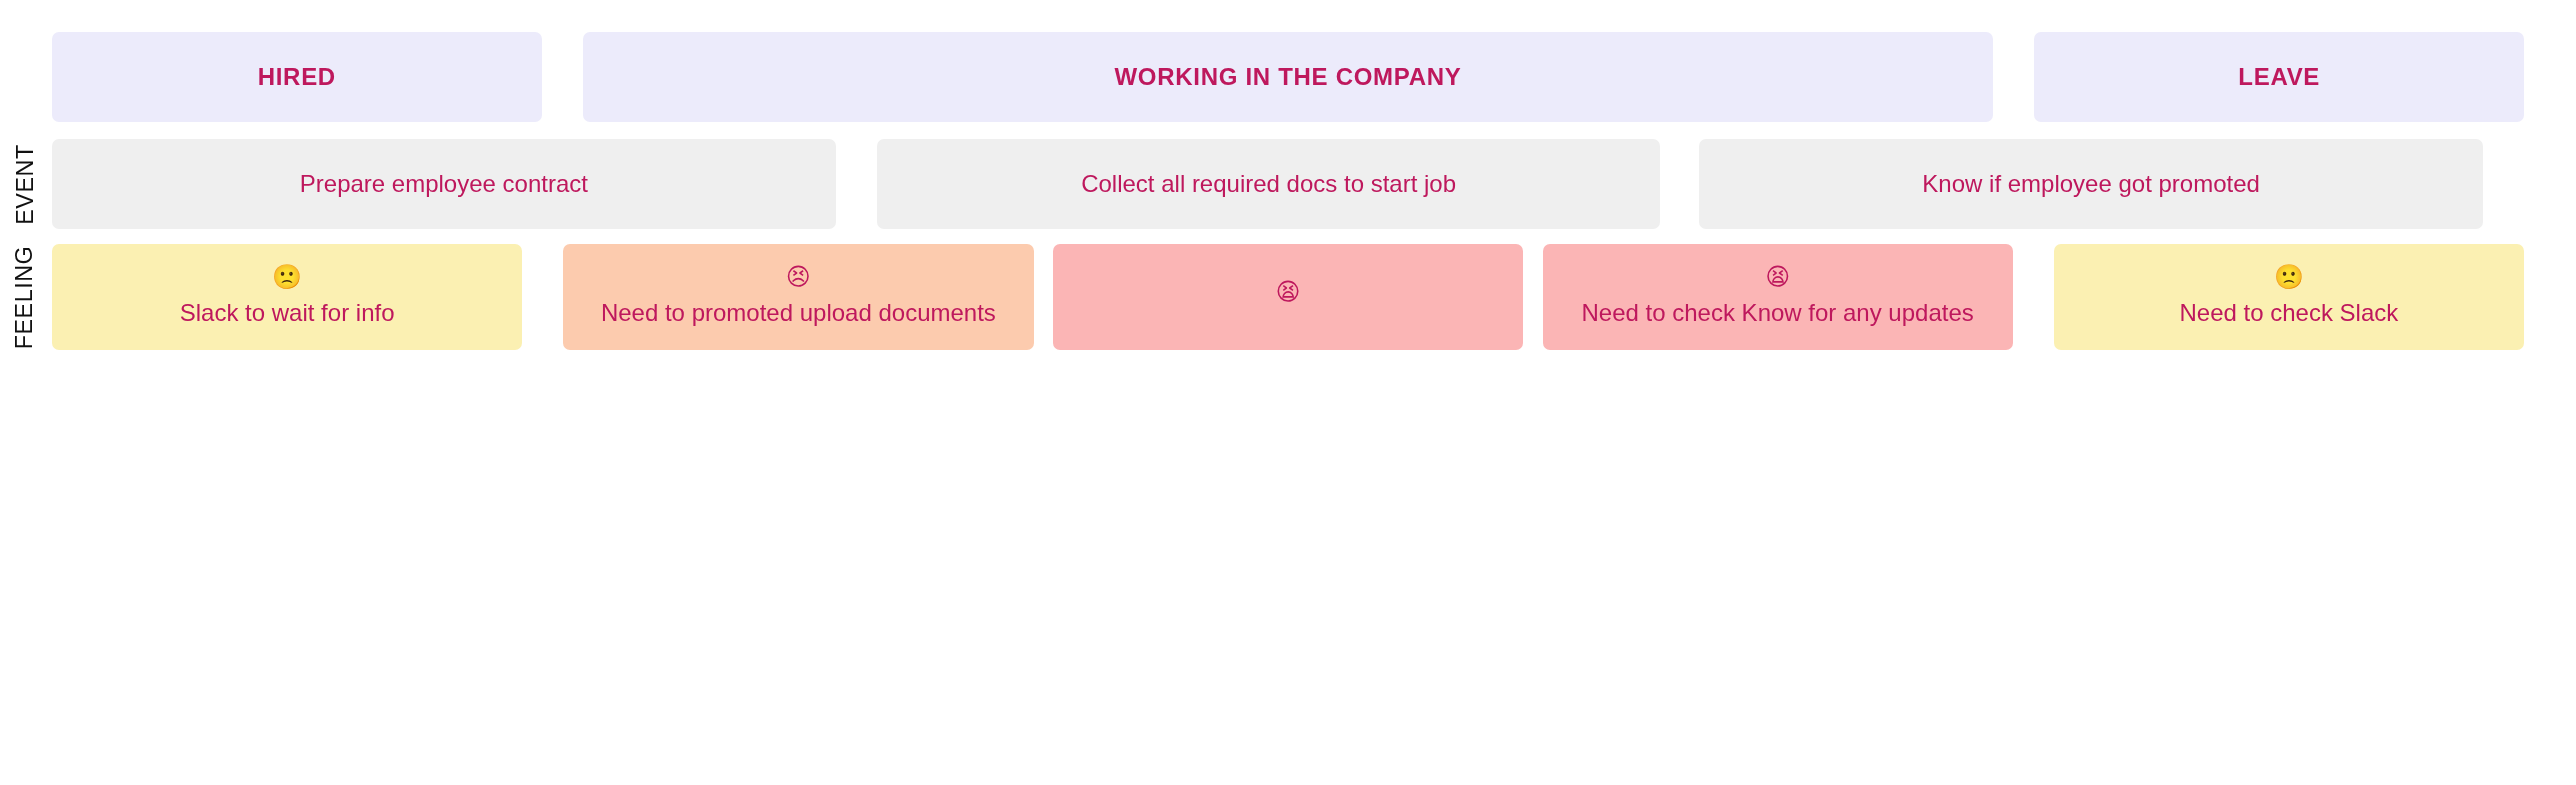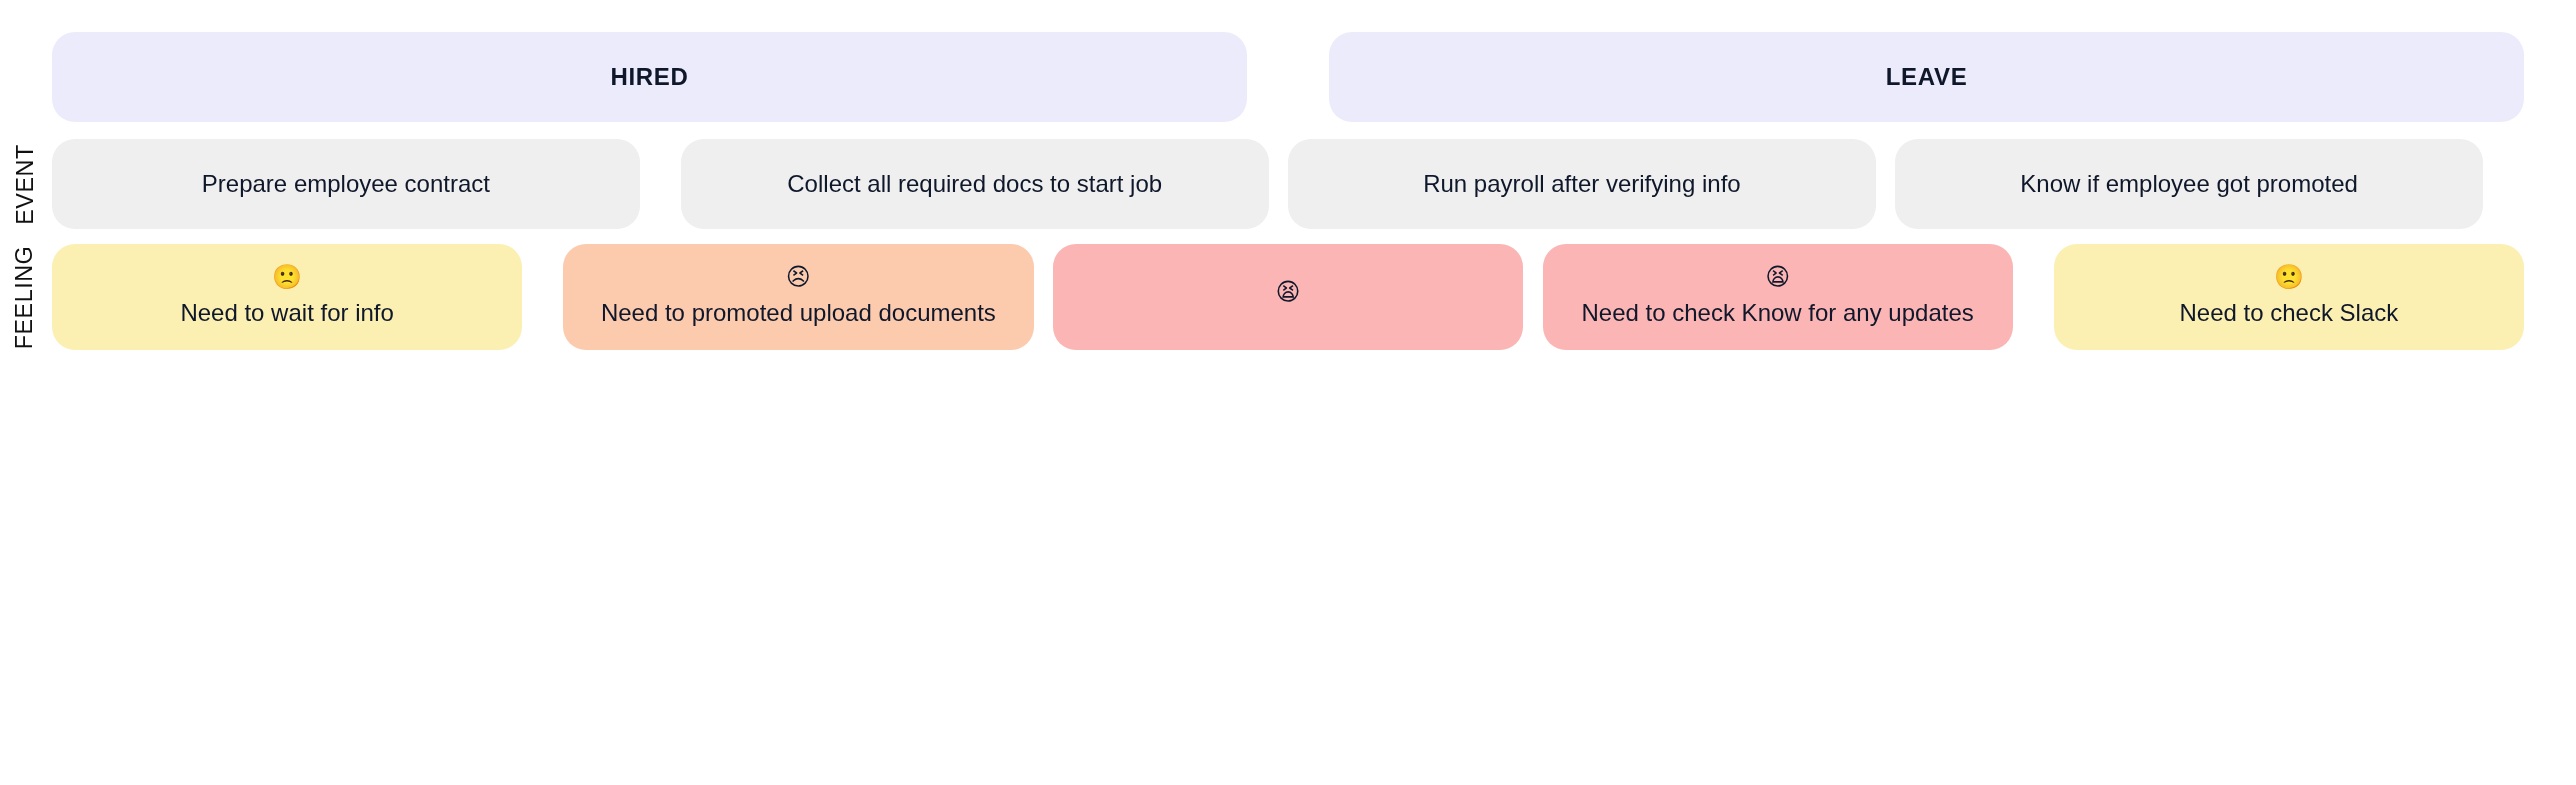--- a/index.html
+++ b/index.html
@@ -52,28 +52,28 @@
     box-sizing: border-box;
   }
 
   #phase-row  { top: 32px;  height: 90px; }
   #event-row  { top: 139px; height: 90px; }
   #feeling-row{ top: 244px; height: 106px; }
 
   
   .card {
     box-sizing: border-box;
-    border-radius: 23px;
+    border-radius: 7px;
     display: flex;
     flex-direction: column;
     align-items: center;
     justify-content: center;
     text-align: center;
     padding: 4.8px 14.5px;
-    color: #0f172a;
+    color: #be185d;
     overflow: hidden;
   }
 
   .phase-card {
     background: #ecebfb;
     font-size: 24px;
     font-weight: 700;
     letter-spacing: 0.7px;
   }
 
@@ -119,20 +119,23 @@
   </div>
 
   <div class="map-row" id="phase-row">
 
     <div class="card phase-card phase-1">
       <span>HIRED</span>
     </div>
 
     <div class="gap-phase"></div>
 
+    <div class="card phase-card phase-2">
+      <span>WORKING IN THE COMPANY</span>
+    </div>
 
     <div class="gap-phase"></div>
 
     <div class="card phase-card phase-3">
       <span>LEAVE</span>
     </div>
   </div>
 
   <div class="map-row" id="event-row">
 
@@ -141,39 +144,36 @@
     </div>
 
     <div class="gap-phase"></div>
 
     <div class="card event-card col">
       <span>Collect all required docs to start job</span>
     </div>
 
     <div class="gap-inner"></div>
 
-    <div class="card event-card col">
-      <span>Run payroll after verifying info</span>
-    </div>
 
     <div class="gap-inner"></div>
 
     <div class="card event-card col">
       <span>Know if employee got promoted</span>
     </div>
 
     <div class="gap-phase"></div>
 
   </div>
 
   <div class="map-row" id="feeling-row">
 
     <div class="card feeling-card col" style="background: rgb(251, 240, 178);">
       <span class="feeling-emoji">🙁</span>
-      <span class="feeling-text">Need to wait for info</span>
+      <span class="feeling-text">Slack to wait for info</span>
     </div>
 
     <div class="gap-phase"></div>
 
     <div class="card feeling-card col" style="background: rgb(252, 203, 174);">
       <span class="feeling-emoji">😣</span>
       <span class="feeling-text">Need to promoted upload documents</span>
     </div>
 
     <div class="gap-inner"></div>

